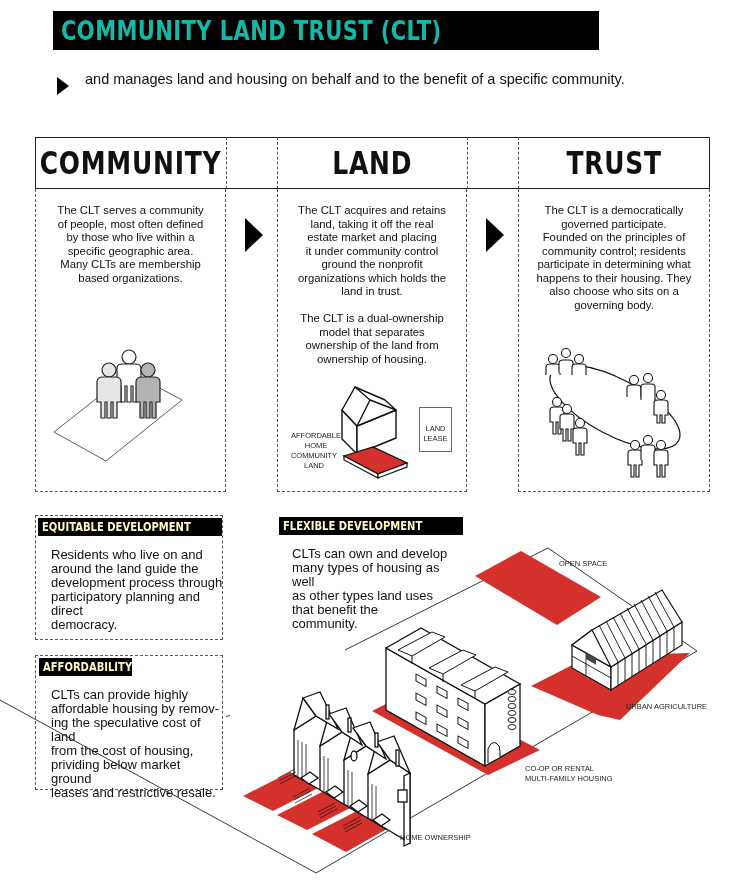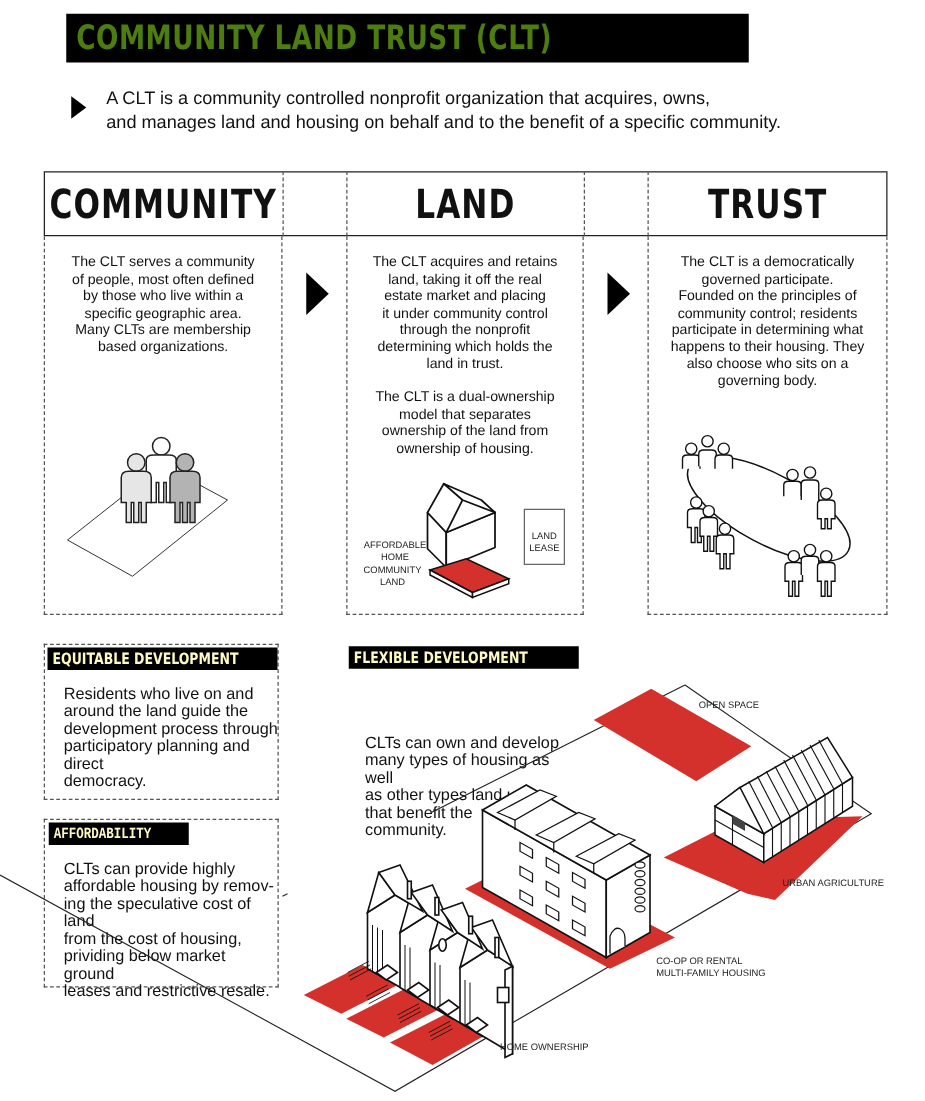--- a/index.html
+++ b/index.html
@@ -1,21 +1,21 @@
 <!DOCTYPE html>
 <html><head>
 <meta charset="utf-8">
 <style>
   * { box-sizing: border-box; margin: 0; padding: 0; }
   html, body { width: 740px; height: 881px; background: #ffffff; overflow: hidden; }
   body { position: relative; font-family: "Liberation Sans", sans-serif; color: #111; }
 
   .title-bar {
     position: absolute; left: 53px; top: 11px; width: 546px; height: 39px;
-    background: #000; color: #4d7c0f;
+    background: #000; color: #14b8a6;
     font-family: "DejaVu Sans", sans-serif; font-weight: bold;
     font-size: 27px; letter-spacing: 0.5px; line-height: 39px;
     padding-left: 8px;
     transform-origin: left center;
   }
   .title-bar span { display: inline-block; transform: scaleX(0.78); transform-origin: left center; white-space: nowrap; }
 
   .intro-arrow {
     position: absolute; left: 57px; top: 77px;
     width: 0; height: 0;
@@ -74,21 +74,20 @@
 
   svg { position: absolute; overflow: visible; }
 </style>
 </head>
 <body>
 
 <div class="title-bar"><span>COMMUNITY LAND TRUST (CLT)</span></div>
 
 <div class="intro-arrow"></div>
 <div class="intro-text">
-  <div>A CLT is a community controlled nonprofit organization that  acquires, owns,</div>
   <div>and manages land and housing on behalf and to the benefit of a specific community.</div>
 </div>
 
 <div class="frame"></div>
 <div class="vdash" style="left:226px;height:52px;"></div>
 <div class="vdash" style="left:277px;height:52px;"></div>
 <div class="vdash" style="left:467px;height:52px;"></div>
 <div class="vdash" style="left:518px;height:52px;"></div>
 
 <div class="col-head" style="left:35px;width:191px;">
@@ -114,22 +113,22 @@
   <div>by those who live within a</div>
   <div>specific geographic area.</div>
   <div>Many CLTs are membership</div>
   <div>based organizations.</div>
 </div>
 <div class="col-body" style="left:281px;top:204px;width:182px;">
   <div>The CLT acquires and retains</div>
   <div>land, taking it off the real</div>
   <div>estate market and placing</div>
   <div>it under community control</div>
-  <div>through the nonprofit</div>
-  <div>determining which holds the</div>
+  <div>ground the nonprofit</div>
+  <div>organizations which holds the</div>
   <div>land in trust.</div>
 </div>
 <div class="col-body" style="left:281px;top:312px;width:182px;">
   <div>The CLT is a dual-ownership</div>
   <div>model that separates</div>
   <div>ownership of the land from</div>
   <div>ownership of housing.</div>
 </div>
 <div class="col-body" style="left:522px;top:204px;width:184px;">
   <div>The CLT is a democratically</div>
@@ -227,32 +226,32 @@
 <div class="tag" style="left:38px;top:518px;width:184px;"><span>EQUITABLE DEVELOPMENT</span></div>
 <div class="side-text" style="left:51px;top:548px;width:172px;">
   <div>Residents who live on and</div>
   <div>around the land guide the</div>
   <div>development process through</div>
   <div>participatory planning and direct</div>
   <div>democracy.</div>
 </div>
 
 <div class="side-box" style="left:35px;top:655px;width:188px;height:135px;"></div>
-<div class="tag" style="left:39px;top:658px;width:112px;font-family:Liberation Mono, monospace;"><span>AFFORDABILITY</span></div>
+<div class="tag" style="left:39px;top:658px;width:93px;"><span>AFFORDABILITY</span></div>
 <div class="side-text" style="left:51px;top:688px;width:172px;">
   <div>CLTs can provide highly</div>
   <div>affordable housing by remov-</div>
   <div>ing the speculative cost of land</div>
   <div>from the cost of housing,</div>
   <div>prividing below market ground</div>
   <div>leases and restrictive resale.</div>
 </div>
 
 <div class="tag" style="left:279px;top:517px;width:184px;"><span>FLEXIBLE DEVELOPMENT</span></div>
-<div class="side-text" style="left:292px;top:547px;width:160px;margin-top:40px;">
+<div class="side-text" style="left:292px;top:547px;width:160px;">
   <div>CLTs can own and develop</div>
   <div>many types of housing as well</div>
   <div>as other types land uses</div>
   <div>that benefit the</div>
   <div>community.</div>
 </div>
 
 <svg style="left:0;top:0;" width="740" height="881">
 
   <polyline points="548,548 697,651 316,873 0,700" fill="none" stroke="#222" stroke-width="0.9"></polyline>

